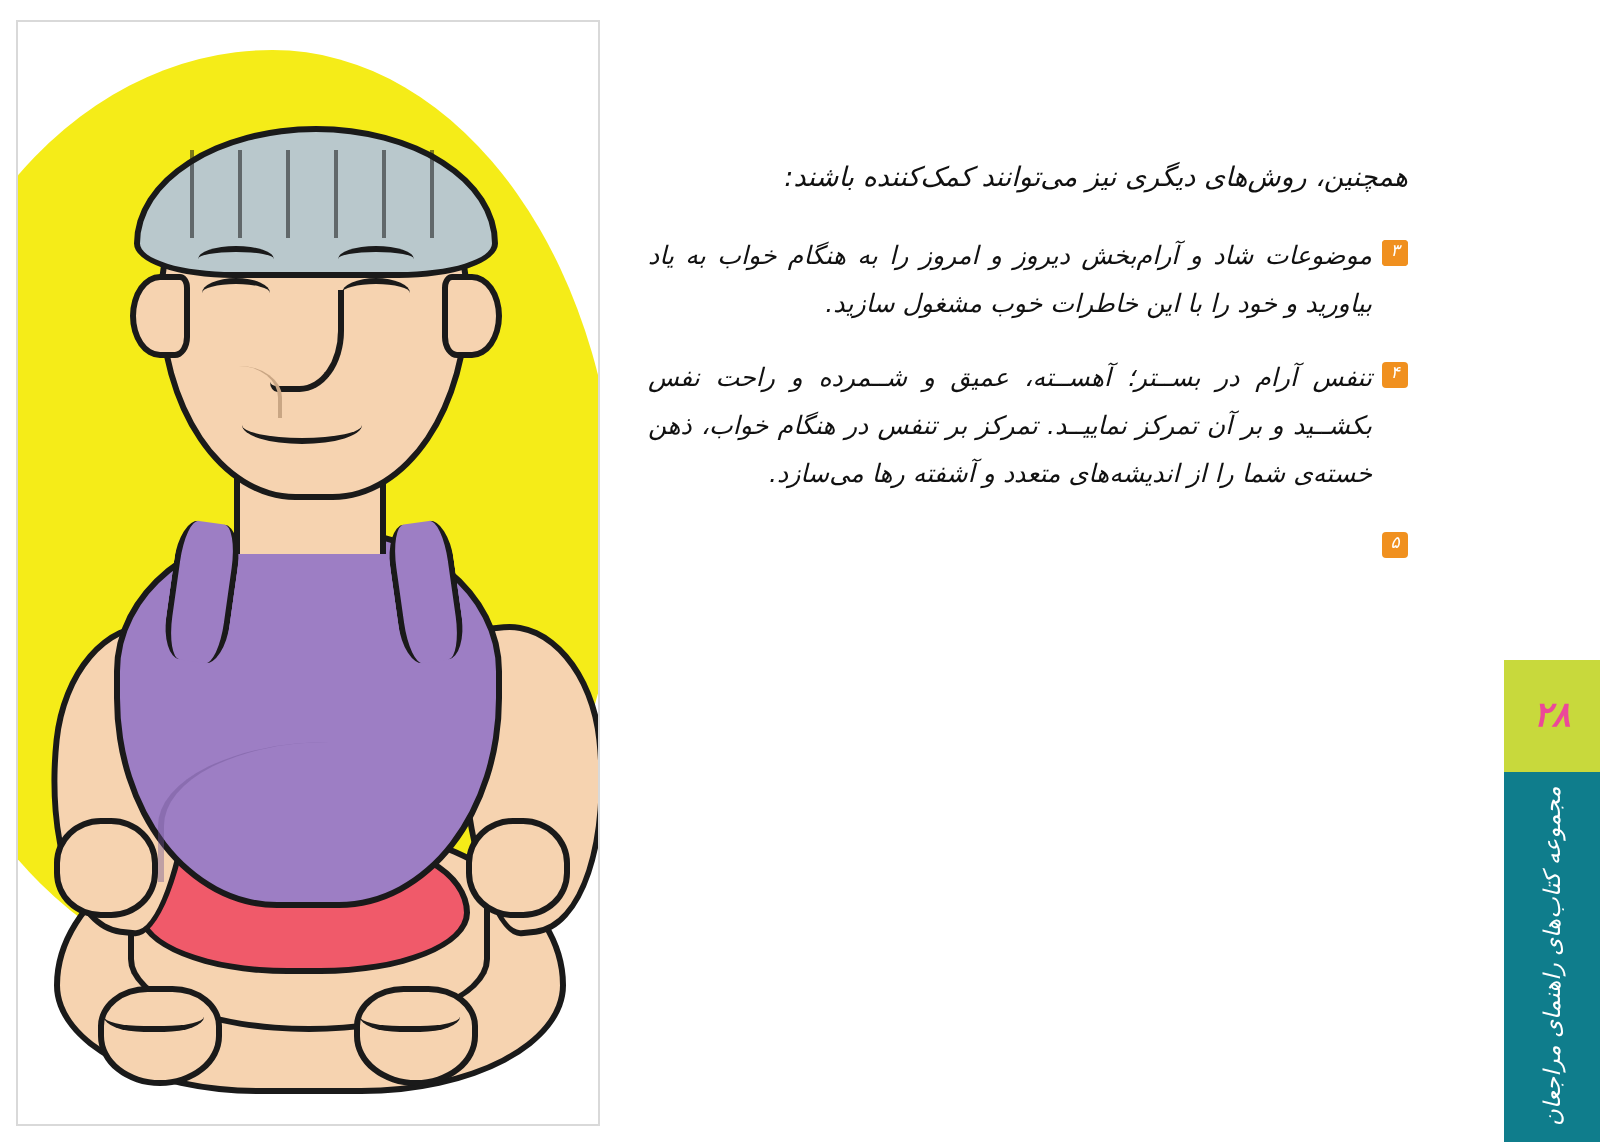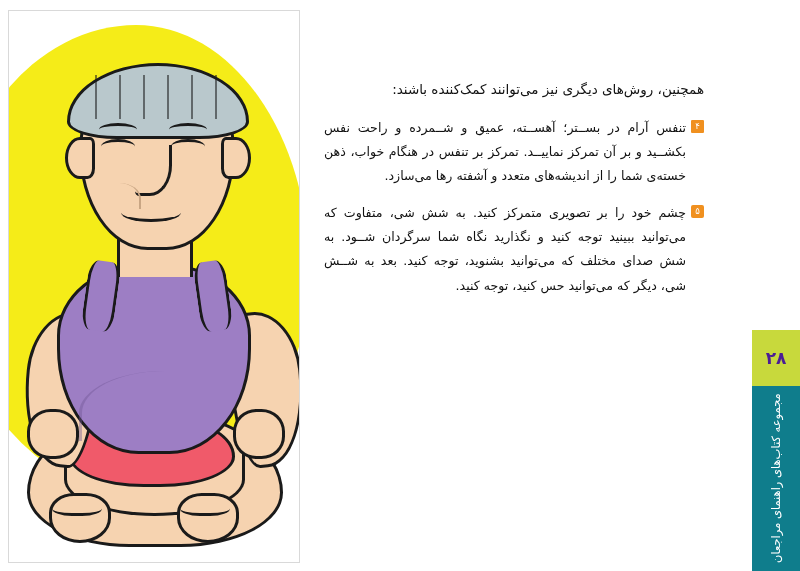--- a/index.html
+++ b/index.html
@@ -15,20 +15,21 @@
     position: relative;
   }
 
   
   #page {
     position: relative;
     width: 800px;
     height: 571px;
     background: #ffffff;
     overflow: hidden;
+    font-style: italic;
   }
 
   
   #illustration {
     position: absolute;
     left: 0;
     top: 0;
     width: 306px;
     height: 571px;
     background: #ffffff;
@@ -313,21 +314,21 @@
   }
   #tab-page {
     position: absolute;
     right: 0;
     top: 330px;
     width: 48px;
     height: 56px;
     display: flex;
     align-items: center;
     justify-content: center;
-    color: #4c1d95;
+    color: #ec4899;
     font-size: 17px;
     font-weight: bold;
   }
   #tab-teal {
     position: absolute;
     right: 0;
     top: 386px;
     width: 48px;
     height: 185px;
     background: #0f7d8c;
@@ -403,30 +404,30 @@
   <div id="text-column">
 
     <p class="intro">همچنین، روش‌های دیگری نیز می‌توانند کمک‌کننده باشند:</p>
 
     <p class="item">
       <span class="bullet">۲</span>
     </p>
 
     <p class="item">
       <span class="bullet">۳</span>
+      <span>موضوعات شاد و آرام‌بخش دیروز و امروز را به هنگام خواب به یاد بیاورید و خود را با این خاطرات خوب مشغول سازید.</span>
     </p>
 
     <p class="item">
       <span class="bullet">۴</span>
       <span>تنفس آرام در بســتر؛ آهســته، عمیق و شــمرده و راحت نفس بکشــید و بر آن تمرکز نماییــد. تمرکز بر تنفس در هنگام خواب، ذهن خسته‌ی شما را از اندیشه‌های متعدد و آشفته رها می‌سازد.</span>
     </p>
 
     <p class="item">
       <span class="bullet">۵</span>
-      <span>چشم خود را بر تصویری متمرکز کنید. به شش شی، متفاوت که می‌توانید ببینید توجه کنید و نگذارید نگاه شما سرگردان شــود. به شش صدای مختلف که می‌توانید بشنوید، توجه کنید. بعد به شــش شی، دیگر که می‌توانید حس کنید، توجه کنید.</span>
     </p>
 
   </div>
 
   <div id="tab-green"></div>
   <div id="tab-page">۲۸</div>
 
   <div id="tab-teal"></div>
   <div id="tab-teal-label">مجموعه کتاب‌های راهنمای مراجعان</div>
 

